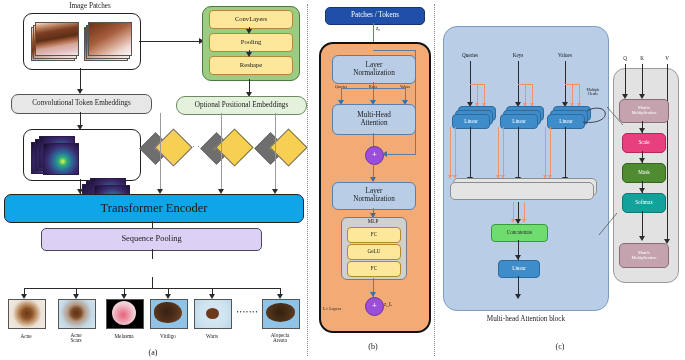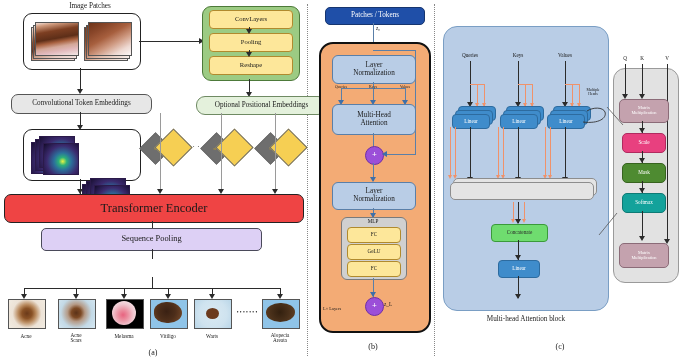--- a/index.html
+++ b/index.html
@@ -8,22 +8,22 @@
   .abs{position:absolute;}
   .ctr{display:flex;align-items:center;justify-content:center;text-align:center;line-height:1.05;}
 
   
   .divider{border-left:1px dotted #888;}
   .box-grey{background:#e7e7e7;border:1px solid #555;}
   .box-white{background:#fff;border:1.6px solid #222;border-radius:9px;}
   .box-green-outer{background:#9ccb83;border:1.4px solid #4d7a3a;border-radius:9px;}
   .box-yellow{background:#fde79a;border:1.2px solid #b08a2e;border-radius:4px;}
   .box-cream{background:#fdf3cf;border:1.2px solid #7a6a3a;border-radius:4px;}
-  .box-greenlt{background:#e4f1dc;border:1.2px solid #6f8a63;border-radius:9px;margin-left:20px;}
-  .box-orange{background:#ef4444;border:1.6px solid #222;border-radius:7px;}
+  .box-greenlt{background:#e4f1dc;border:1.2px solid #6f8a63;border-radius:9px;}
+  .box-orange{background:#0ea5e9;border:1.6px solid #222;border-radius:7px;}
   .box-purple{background:#ddd0f5;border:1.4px solid #4a4a5a;border-radius:5px;}
   .box-blue{background:#1f4fa8;border:1px solid #16356f;border-radius:5px;color:#fff;}
   .box-steel{background:#b9cde6;border:1.2px solid #5a7fa8;border-radius:6px;}
   .box-mlp{background:#d0d0d0;border:1.2px solid #7a7a7a;border-radius:6px;}
   .panel-orange{background:#f3ab75;border:2px solid #111;border-radius:14px;}
   .panel-blue{background:#b9cde6;border:1.4px solid #7a9ec4;border-radius:14px;}
   .panel-grey{background:#e2e2e2;border:1.4px solid #9a9a9a;border-radius:12px;}
   .lin{background:#3f8ccb;border:1px solid #2d6b9f;border-radius:4px;color:#fff;}
   .sdp{background:#e4e4e4;border:1.1px solid #8d8d8d;border-radius:5px;}
   .concat{background:#6fdc6f;border:1.1px solid #3a9a3a;border-radius:4px;color:#2b2b2b;}

